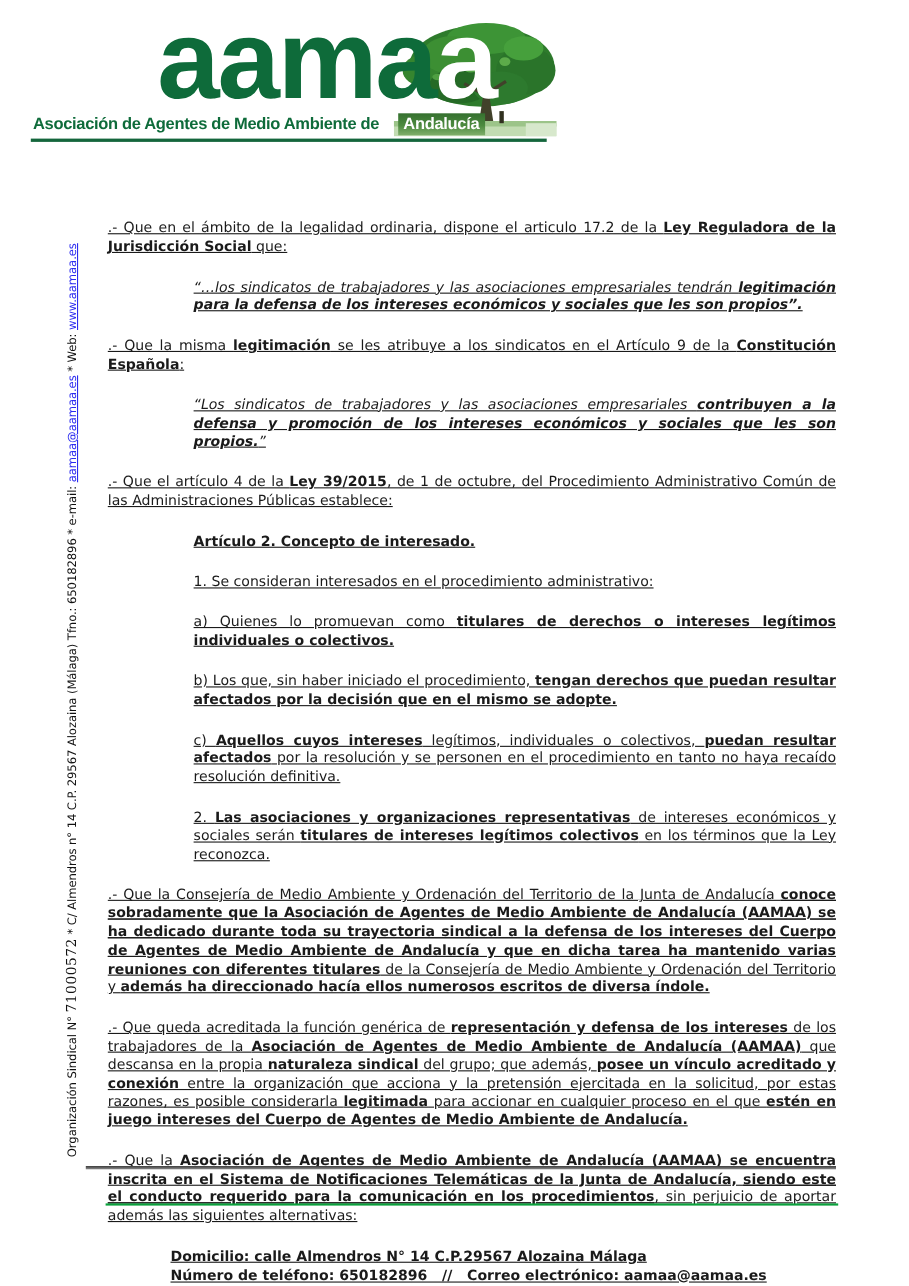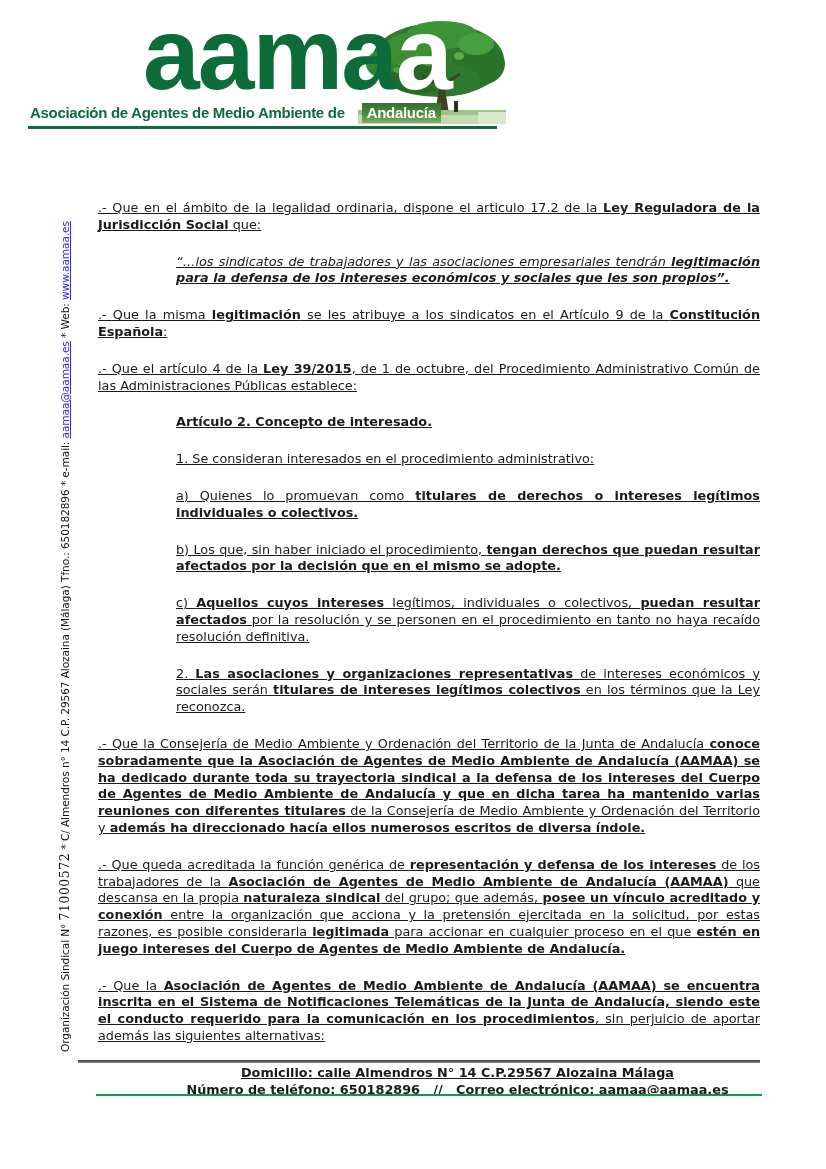--- a/index.html
+++ b/index.html
@@ -34,21 +34,21 @@
   }
   .vtext .regnum{font-family:"DejaVu Serif",serif;font-size:12.5px;letter-spacing:0.5px;}
   .vtext .link{color:#2b2bf0;text-decoration:underline;}
   
   .docbody{
     position:absolute;left:98px;top:200px;width:662px;
     font-size:12.8px;line-height:16.8px;text-decoration:underline;
   }
   .blk{margin:0 0 20px 0;text-align:justify;}
   .blk.quote,.blk.item{margin-left:78px;}
-  .blk.contact{margin:0 0 1px 57px;text-align:center;white-space:pre-wrap;}
+  .blk.contact{margin:0 0 1px 57px;text-align:left;white-space:pre-wrap;}
   .b{font-weight:bold;}
   .i{font-style:italic;}
   .u{text-decoration:underline;}
   
   .sep-line{position:absolute;left:78px;top:1060px;width:682px;height:3px;
     background:linear-gradient(180deg,#3c3c3c 0%,#8a8a8a 100%);}
   .frule{position:absolute;left:96px;top:1094px;width:666px;height:2px;background:#0aa13c;}
 </style>
 </head>
 <body>
@@ -80,20 +80,21 @@
   <div class="subtitle"><span>Asociación de Agentes de Medio Ambiente de</span><span class="hl">Andalucía</span></div>
 
   <div class="hrule"></div>
 
   <aside class="vtext"><span>Organización Sindical N° </span><span class="regnum">71000572</span><span> * C/ Almendros n° 14 C.P. 29567 Alozaina (Málaga) Tfno.: 650182896 * e-mail: </span><span class="link">aamaa@aamaa.es</span><span> * Web: </span><span class="link">www.aamaa.es</span></aside>
 
   <main class="docbody">
       <p class="blk p"><span>.-  Que en el ámbito de la legalidad ordinaria, dispone el articulo 17.2 de la </span><span class="b">Ley Reguladora de la Jurisdicción Social</span><span> que:</span></p>
       <p class="blk quote"><span class="i">“…los sindicatos de trabajadores y las asociaciones empresariales tendrán </span><span class="b i">legitimación para la defensa de los intereses económicos y sociales que les son propios”.</span></p>
       <p class="blk p"><span>.- Que la misma </span><span class="b">legitimación</span><span> se les atribuye a los sindicatos en el Artículo 9 de la </span><span class="b">Constitución Española</span><span>:</span></p>
+      <p class="blk quote"><span class="i">“Los sindicatos de trabajadores y las asociaciones empresariales </span><span class="b i">contribuyen a la defensa y promoción de los intereses económicos y sociales que les son propios.</span><span class="i">”</span></p>
       <p class="blk p"><span>.-  Que el artículo 4 de la </span><span class="b">Ley 39/2015</span><span>, de 1 de octubre, del Procedimiento Administrativo Común de las Administraciones Públicas establece:</span></p>
       <p class="blk item"><span class="b">Artículo 2. Concepto de interesado.</span></p>
       <p class="blk item"><span>1. Se consideran interesados en el procedimiento administrativo:</span></p>
       <p class="blk item"><span>a) Quienes lo promuevan como </span><span class="b">titulares de derechos o intereses legítimos individuales o colectivos.</span></p>
       <p class="blk item"><span>b) Los que, sin haber iniciado el procedimiento, </span><span class="b">tengan derechos que puedan resultar afectados por la decisión que en el mismo se adopte.</span></p>
       <p class="blk item"><span>c) </span><span class="b">Aquellos cuyos intereses</span><span> legítimos, individuales o colectivos, </span><span class="b">puedan resultar afectados</span><span> por la resolución y se personen en el procedimiento en tanto no haya recaído resolución definitiva.</span></p>
       <p class="blk item"><span>2. </span><span class="b">Las asociaciones y organizaciones representativas</span><span> de intereses económicos y sociales serán </span><span class="b">titulares de intereses legítimos colectivos</span><span> en los términos que la Ley reconozca.</span></p>
       <p class="blk p"><span>.- Que la Consejería de Medio Ambiente y Ordenación del Territorio de la Junta de Andalucía </span><span class="b u">conoce sobradamente que la Asociación de Agentes de Medio Ambiente de Andalucía (AAMAA) se ha dedicado durante toda su trayectoria sindical a la defensa de los intereses del Cuerpo de Agentes de Medio Ambiente de Andalucía</span><span class="b"> y que en dicha tarea ha mantenido varias reuniones con diferentes titulares</span><span> de la Consejería de Medio Ambiente y Ordenación del Territorio y </span><span class="b">además ha direccionado hacía ellos numerosos escritos de diversa índole.</span></p>
       <p class="blk p"><span>.- Que queda acreditada la función genérica de </span><span class="b">representación y defensa de los intereses</span><span> de los trabajadores de la </span><span class="b">Asociación de Agentes de Medio Ambiente de Andalucía (AAMAA)</span><span> que descansa en la propia </span><span class="b">naturaleza sindical</span><span> del grupo; que además, </span><span class="b">posee un vínculo acreditado y conexión</span><span> entre la organización que acciona y la pretensión ejercitada en la solicitud, por estas razones, es posible considerarla </span><span class="b">legitimada</span><span> para accionar en cualquier proceso en el que </span><span class="b">estén en juego intereses del Cuerpo de Agentes de Medio Ambiente de Andalucía.</span></p>
       <p class="blk p"><span>.-  Que la </span><span class="b">Asociación de Agentes de Medio Ambiente de Andalucía (AAMAA) se encuentra inscrita en el Sistema de Notificaciones Telemáticas de la Junta de Andalucía, </span><span class="b u">siendo este el conducto requerido para la comunicación en los procedimientos</span><span>, sin perjuicio de aportar además las siguientes alternativas:</span></p>

